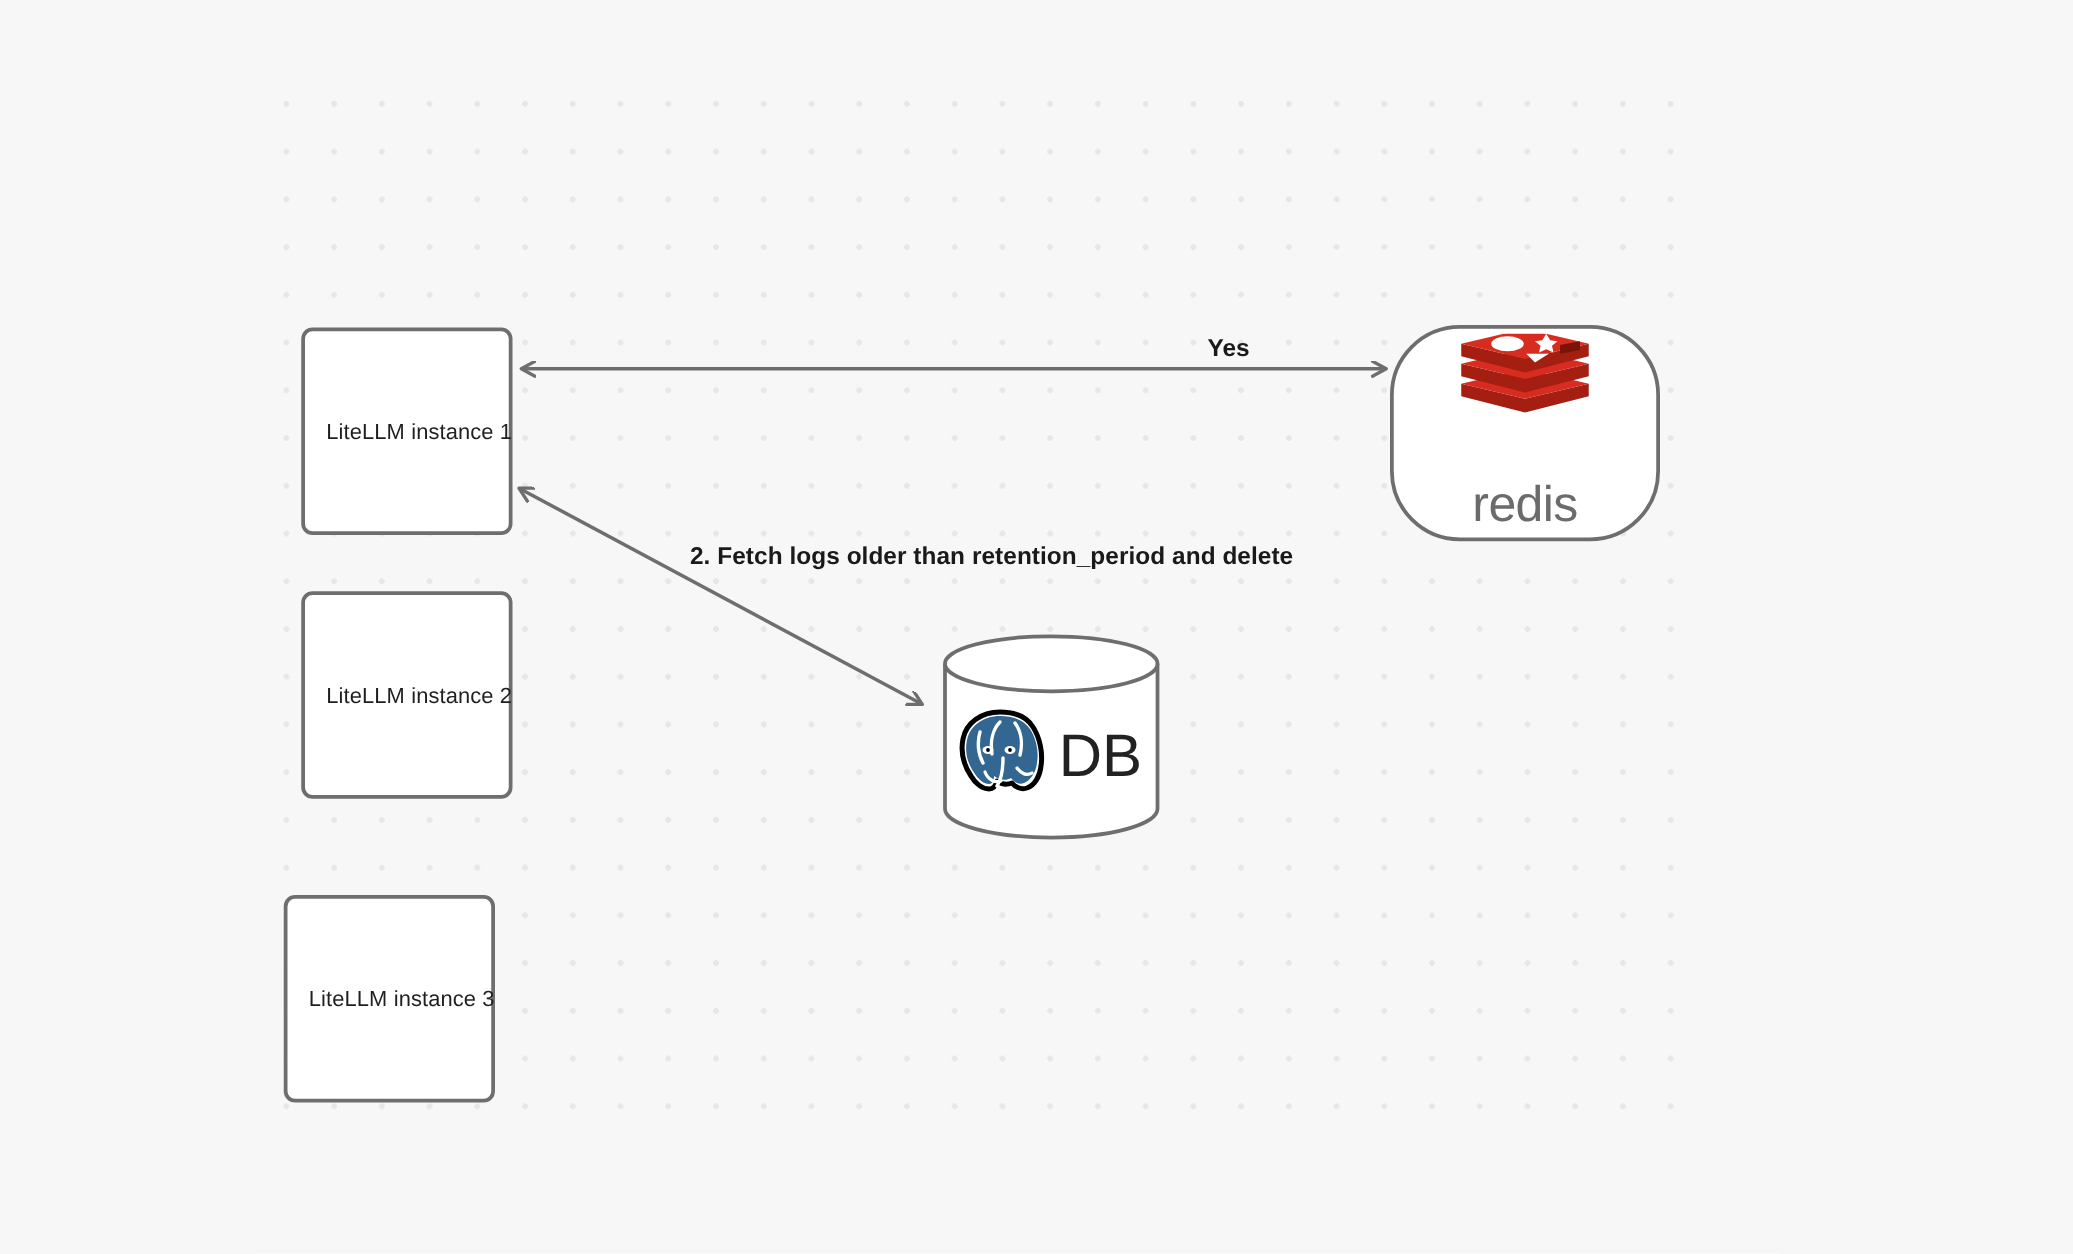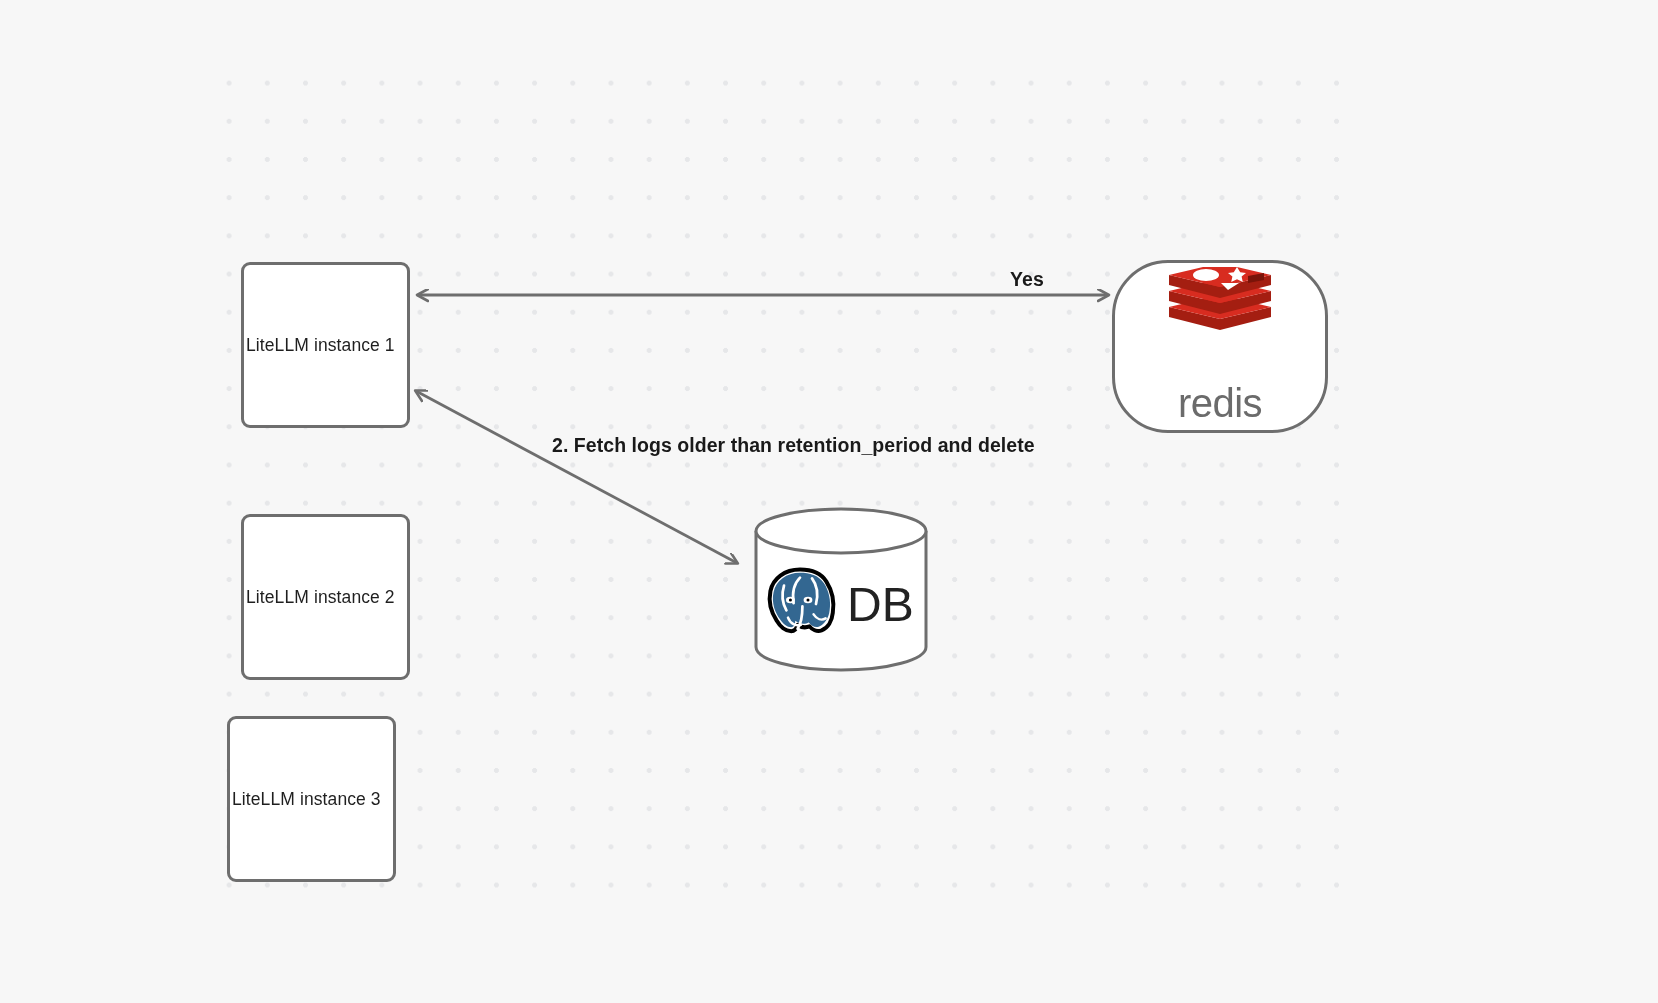--- a/index.html
+++ b/index.html
@@ -53,26 +53,26 @@
     border-radius: 9px;
     display: flex;
     align-items: center;
     justify-content: flex-start;
   }
   .node-box-label {
     font-size: 17.5px;
     color: #1f1f1f;
     font-weight: 400;
     letter-spacing: 0.1px;
-    padding-left: 2px;
+    padding-left: 17px;
     white-space: nowrap;
   }
 
   #instance-1 { left: 241px; top: 262px; width: 169px; height: 166px; }
-  #instance-2 { left: 241px; top: 514px; width: 169px; height: 166px; }
+  #instance-2 { left: 241px; top: 473px; width: 169px; height: 166px; }
   #instance-3 { left: 227px; top: 716px; width: 169px; height: 166px; }
 
   
   #redis-node {
     position: absolute;
     left: 1112px;
     top: 260px;
     width: 216px;
     height: 173px;
     box-sizing: border-box;
@@ -104,21 +104,21 @@
   
   .edge-label {
     position: absolute;
     font-size: 19.5px;
     font-weight: bold;
     color: #1a1a1a;
     white-space: nowrap;
     letter-spacing: 0.05px;
   }
   #label-step-1 { left: 474px; top: 268px; }
-  #label-yes    { left: 1010px; top: 268px; }
+  #label-yes    { left: 966px; top: 268px; }
   #label-step-2 { left: 552px; top: 434px; }
 </style>
 </head>
 <body>
 
 <div id="canvas">
 
   <div id="dot-grid"></div>
 
   <svg id="edges" viewBox="0 0 1658 1003" xmlns="http://www.w3.org/2000/svg">

